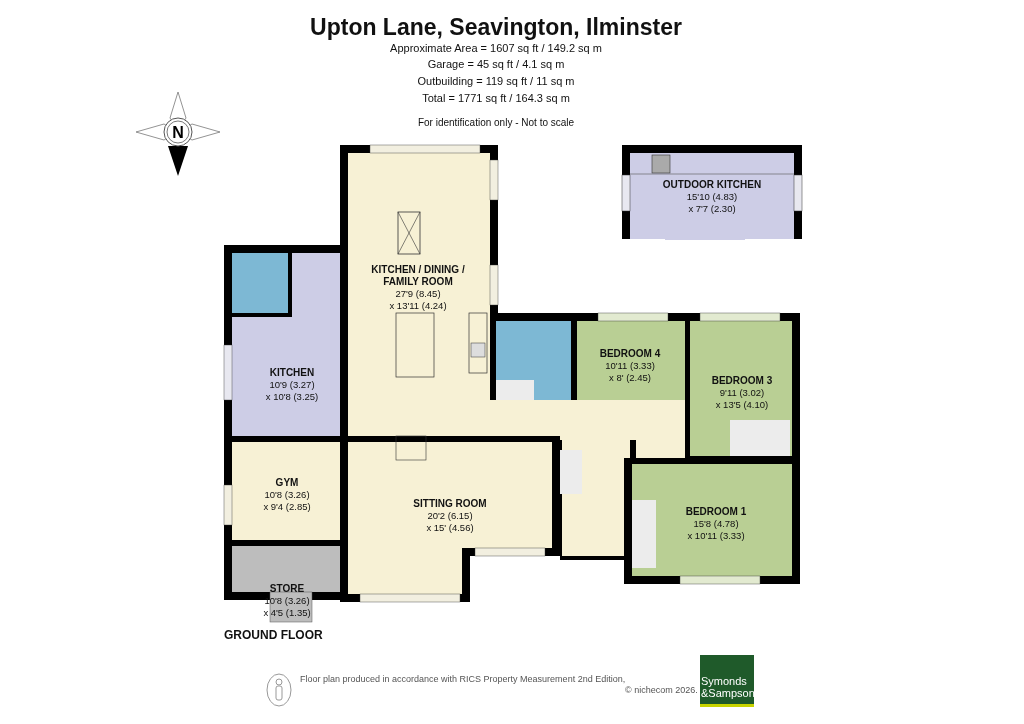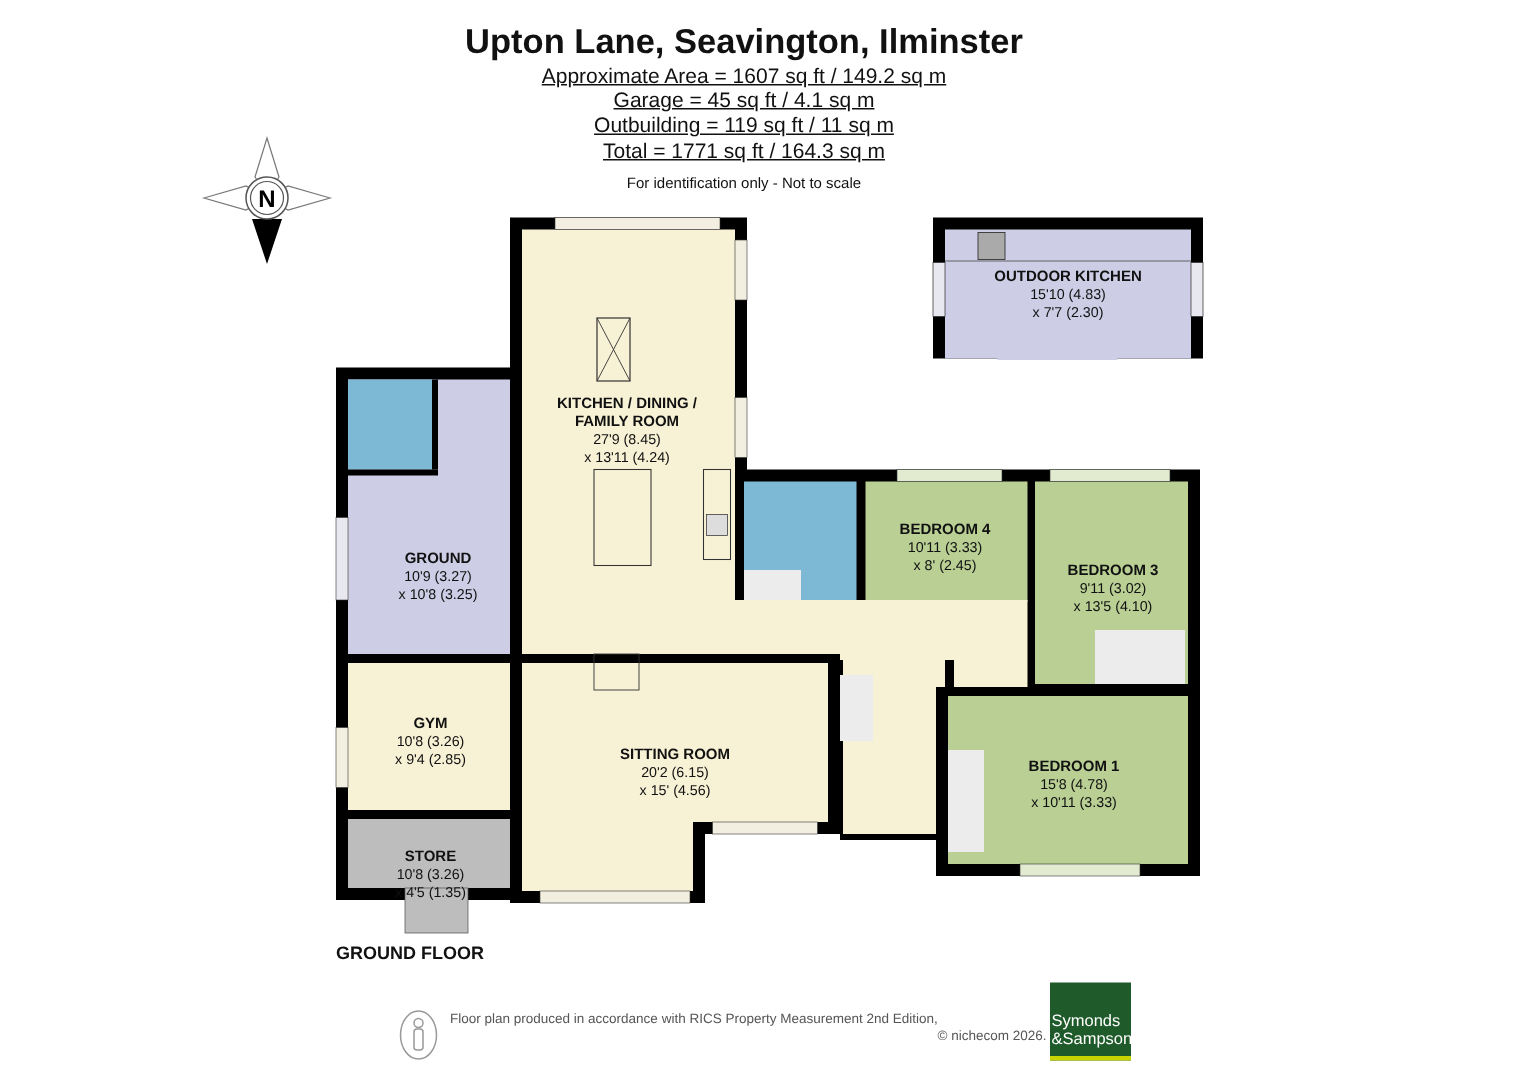--- a/index.html
+++ b/index.html
@@ -1,19 +1,19 @@
 <!DOCTYPE html>
 <html><head>
 <meta charset="utf-8">
 <style>
   html,body{margin:0;padding:0;background:#ffffff;}
   body{width:1024px;height:724px;position:relative;overflow:hidden;font-family:"Liberation Sans",sans-serif;color:#111;}
   .hdr{position:absolute;left:0;width:992px;text-align:center;}
   .title{top:14px;font-size:23px;font-weight:bold;}
-  .sub{font-size:14px;text-decoration:underline;}
+  .sub{font-size:11px;}
   .small{font-size:10px;}
   svg{position:absolute;left:0;top:0;}
   .lbl{position:absolute;text-align:center;font-size:9.5px;line-height:12px;transform:translateX(-50%);white-space:nowrap;}
   .lbl b{display:block;font-size:10px;}
   .floor{position:absolute;left:224px;top:628px;font-size:12px;font-weight:bold;}
   .foot{position:absolute;left:300px;top:674px;font-size:9px;line-height:11px;color:#555;}
   .copy{position:absolute;left:625px;top:685px;font-size:9px;color:#555;text-align:center;}
   .logo{position:absolute;left:700px;top:655px;width:54px;height:52px;background:#1f5a2a;border-bottom:3px solid #c8d400;color:#fff;font-size:11px;line-height:12px;padding:20px 0 0 1px;box-sizing:border-box;}
 </style>
 </head>
@@ -107,38 +107,38 @@
   </g>
 </svg>
 
 <div class="lbl" style="left:712px;top:179px">
   <b>OUTDOOR KITCHEN</b><span>15'10 (4.83)</span><br><span>x 7'7 (2.30)</span>
 </div>
 <div class="lbl" style="left:418px;top:264px">
   <b>KITCHEN / DINING /</b><b>FAMILY ROOM</b><span>27'9 (8.45)</span><br><span>x 13'11 (4.24)</span>
 </div>
 <div class="lbl" style="left:292px;top:367px">
-  <b>GROUND</b><span>10'9 (3.27)</span><br><span>x 10'8 (3.25)</span>
+  <b>KITCHEN</b><span>10'9 (3.27)</span><br><span>x 10'8 (3.25)</span>
 </div>
 <div class="lbl" style="left:630px;top:348px">
   <b>BEDROOM 4</b><span>10'11 (3.33)</span><br><span>x 8' (2.45)</span>
 </div>
 <div class="lbl" style="left:742px;top:375px">
   <b>BEDROOM 3</b><span>9'11 (3.02)</span><br><span>x 13'5 (4.10)</span>
 </div>
 <div class="lbl" style="left:287px;top:477px">
   <b>GYM</b><span>10'8 (3.26)</span><br><span>x 9'4 (2.85)</span>
 </div>
 <div class="lbl" style="left:450px;top:498px">
   <b>SITTING ROOM</b><span>20'2 (6.15)</span><br><span>x 15' (4.56)</span>
 </div>
 <div class="lbl" style="left:716px;top:506px">
   <b>BEDROOM 1</b><span>15'8 (4.78)</span><br><span>x 10'11 (3.33)</span>
 </div>
-<div class="lbl" style="left:287px;top:566px">
+<div class="lbl" style="left:287px;top:583px">
   <b>STORE</b><span>10'8 (3.26)</span><br><span>x 4'5 (1.35)</span>
 </div>
 
 <div class="floor">GROUND FLOOR</div>
 
 <svg width="30" height="40" style="left:265px;top:672px">
   <ellipse cx="14" cy="18" rx="12" ry="16" fill="none" stroke="#999" stroke-width="1"></ellipse>
   <circle cx="14" cy="10" r="3" fill="none" stroke="#999"></circle>
   <rect x="11" y="14" width="6" height="14" rx="2" fill="none" stroke="#999"></rect>
 </svg>

